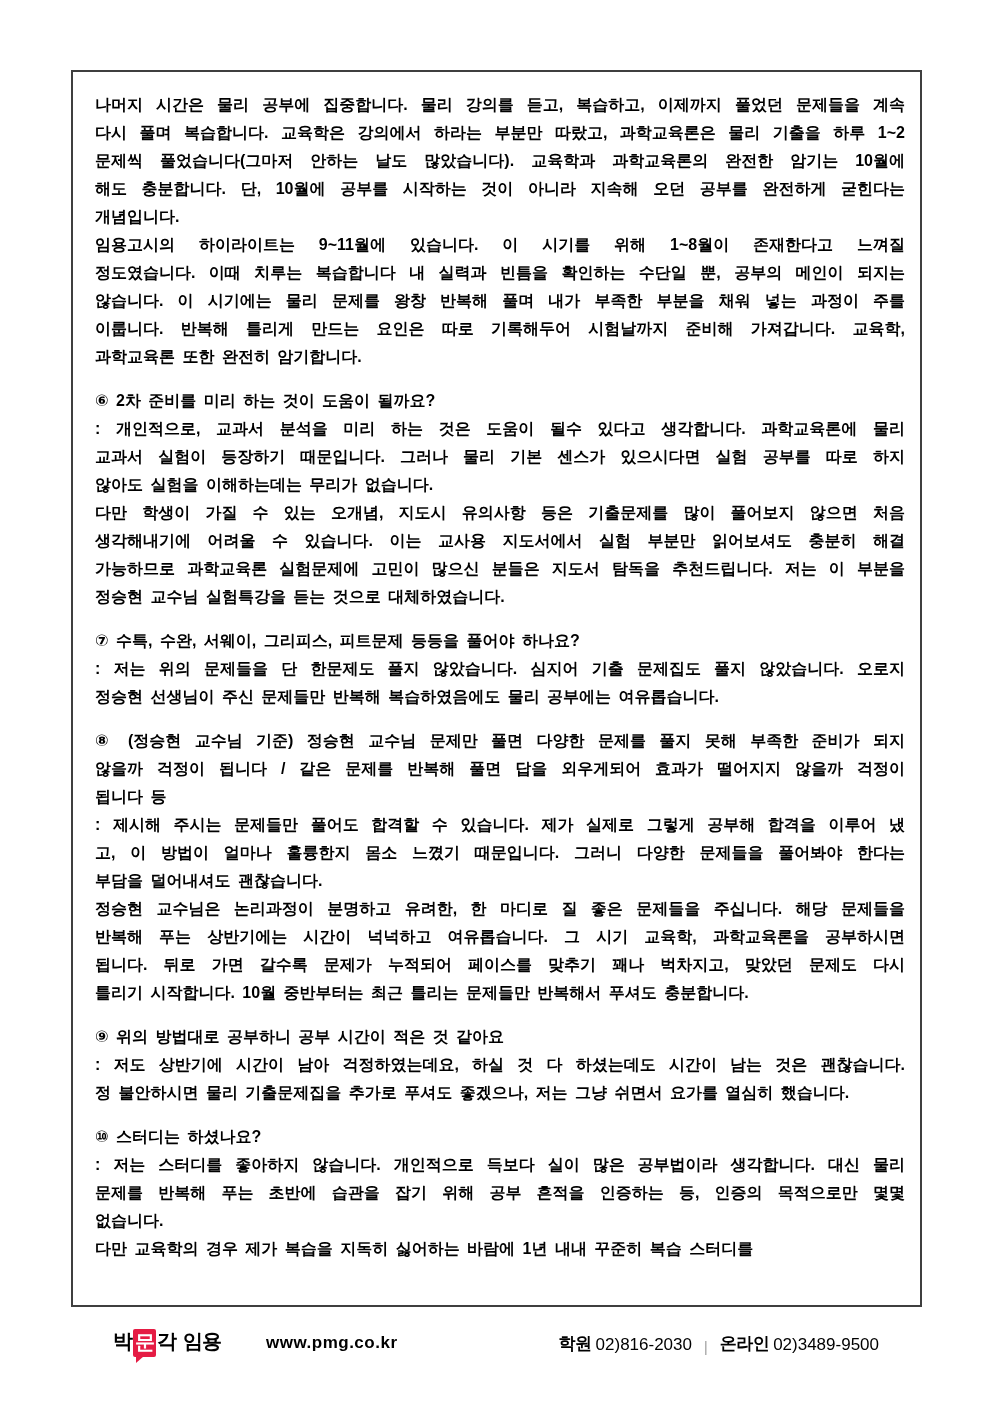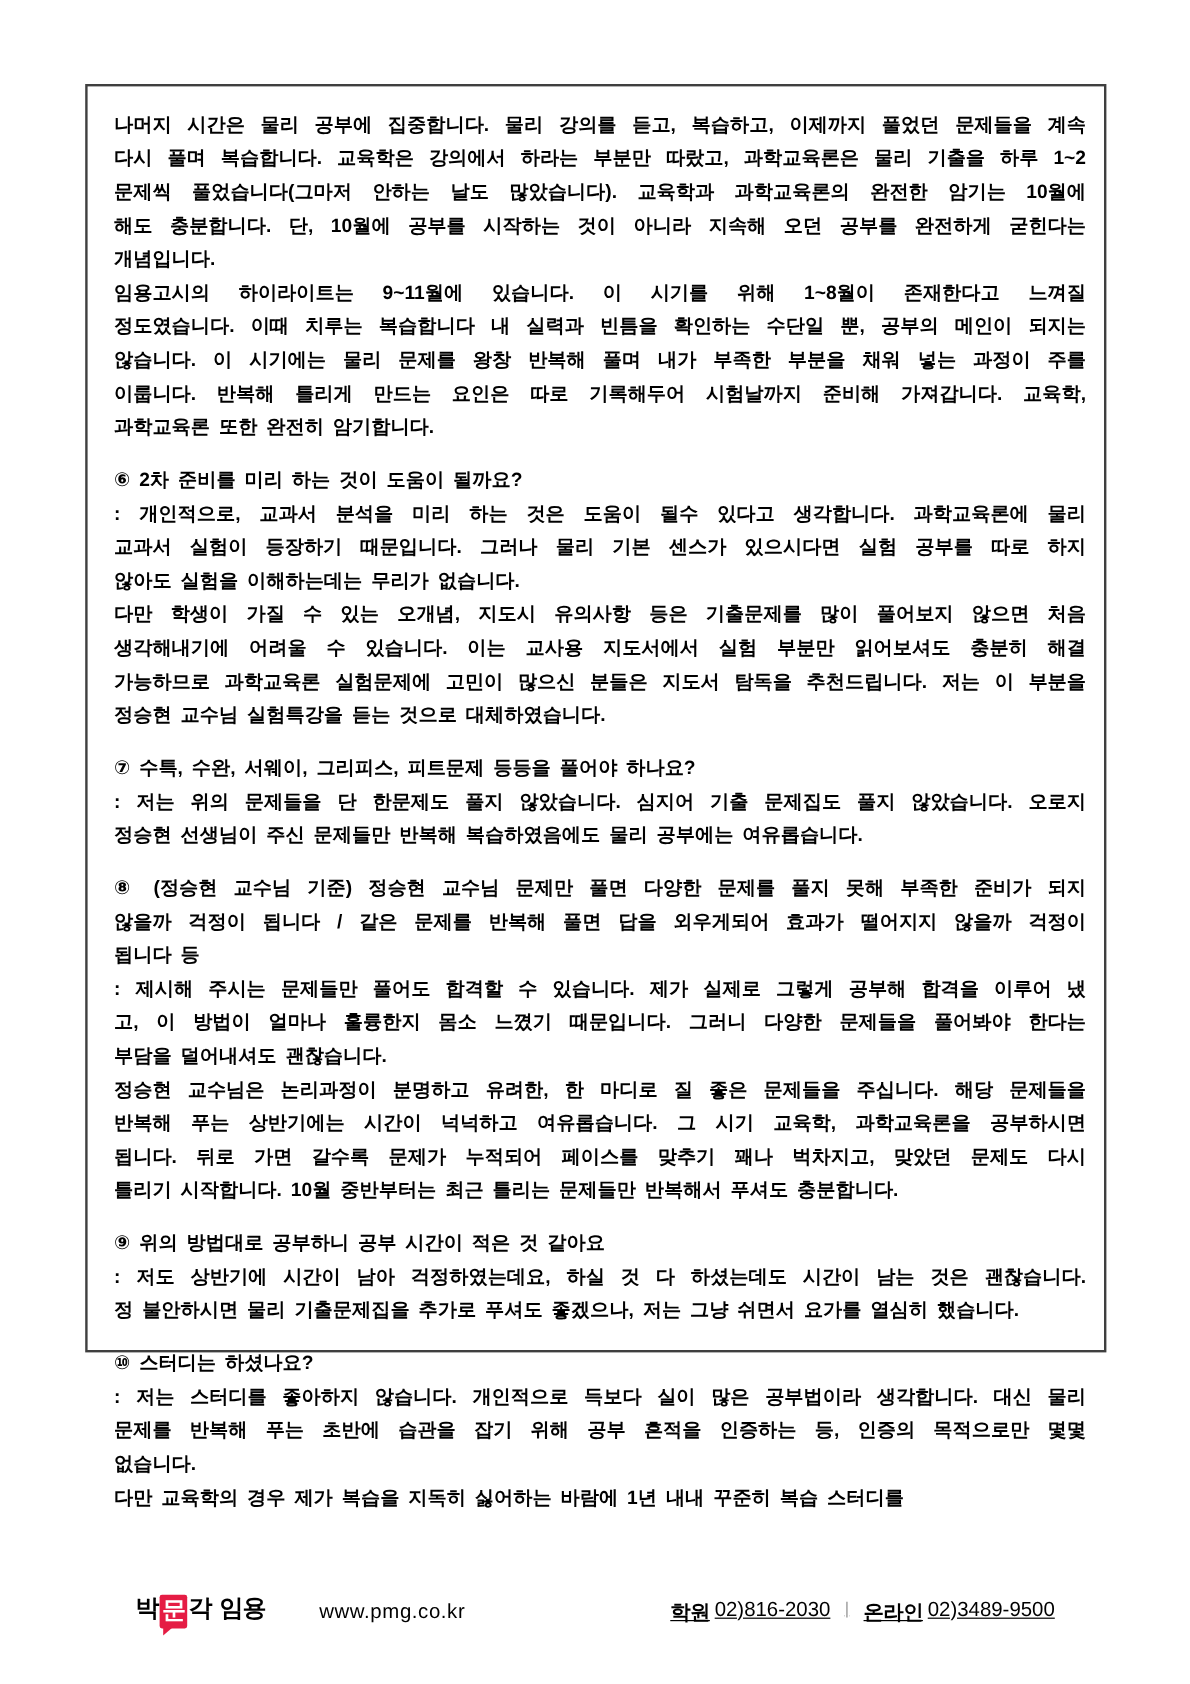--- a/index.html
+++ b/index.html
@@ -6,21 +6,21 @@
   * { margin: 0; padding: 0; box-sizing: border-box; }
   html, body { background: #fff; }
   body {
     width: 992px; height: 1403px; position: relative; overflow: hidden;
     font-family: "Liberation Sans", "DejaVu Sans", sans-serif;
     color: var(--ink);
   }
   .page { position: absolute; inset: 0; background: #fff; }
 
   .doc-box {
-    position: absolute; left: 71px; top: 70px; width: 851px; height: 1057px;
+    position: absolute; left: 71px; top: 70px; width: 851px; height: 1237px;
     border: 2px solid var(--border);
     padding: 19px 15px 0 22px;
   }
   .doc-text { width: 810px; }
   .line {
     font-size: 16px; line-height: 28px; font-weight: 600;
     word-spacing: 3px; letter-spacing: 0px; word-break: keep-all;
     text-align: justify; text-align-last: justify;
     white-space: normal;
   }
@@ -38,23 +38,23 @@
   }
   .logo .mun {
     position: relative; background: var(--accent); color: #fff;
     padding: 1px 2px 3px 2px; margin: 0 1px; border-radius: 2px;
   }
   .logo .mun::after {
     content: ""; position: absolute; left: 3px; bottom: -6px;
     border-top: 7px solid var(--accent); border-right: 8px solid transparent;
   }
   .logo .suffix { margin-left: 7px; text-align: right; }
-  .url { margin-left: 45px; font-size: 17px; font-weight: 400; letter-spacing: 0.5px; }
+  .url { margin-left: 45px; font-size: 17px; font-weight: 700; letter-spacing: 0.5px; }
 
-  .contacts { display: flex; align-items: flex-start; font-size: 17px; text-decoration: underline; }
+  .contacts { display: flex; align-items: flex-end; font-size: 17px; }
   .contacts .c-label { font-weight: 800; letter-spacing: -0.5px; }
   .contacts .c-num { font-weight: 500; margin-left: 4px; font-stretch: condensed; }
   .contacts .c-sep { color: #9a9a9a; font-weight: 400; margin: 0 12px; font-size: 14px; }
 </style>
 </head>
 <body>
 
 <div class="page">
 
   <div class="doc-box">

